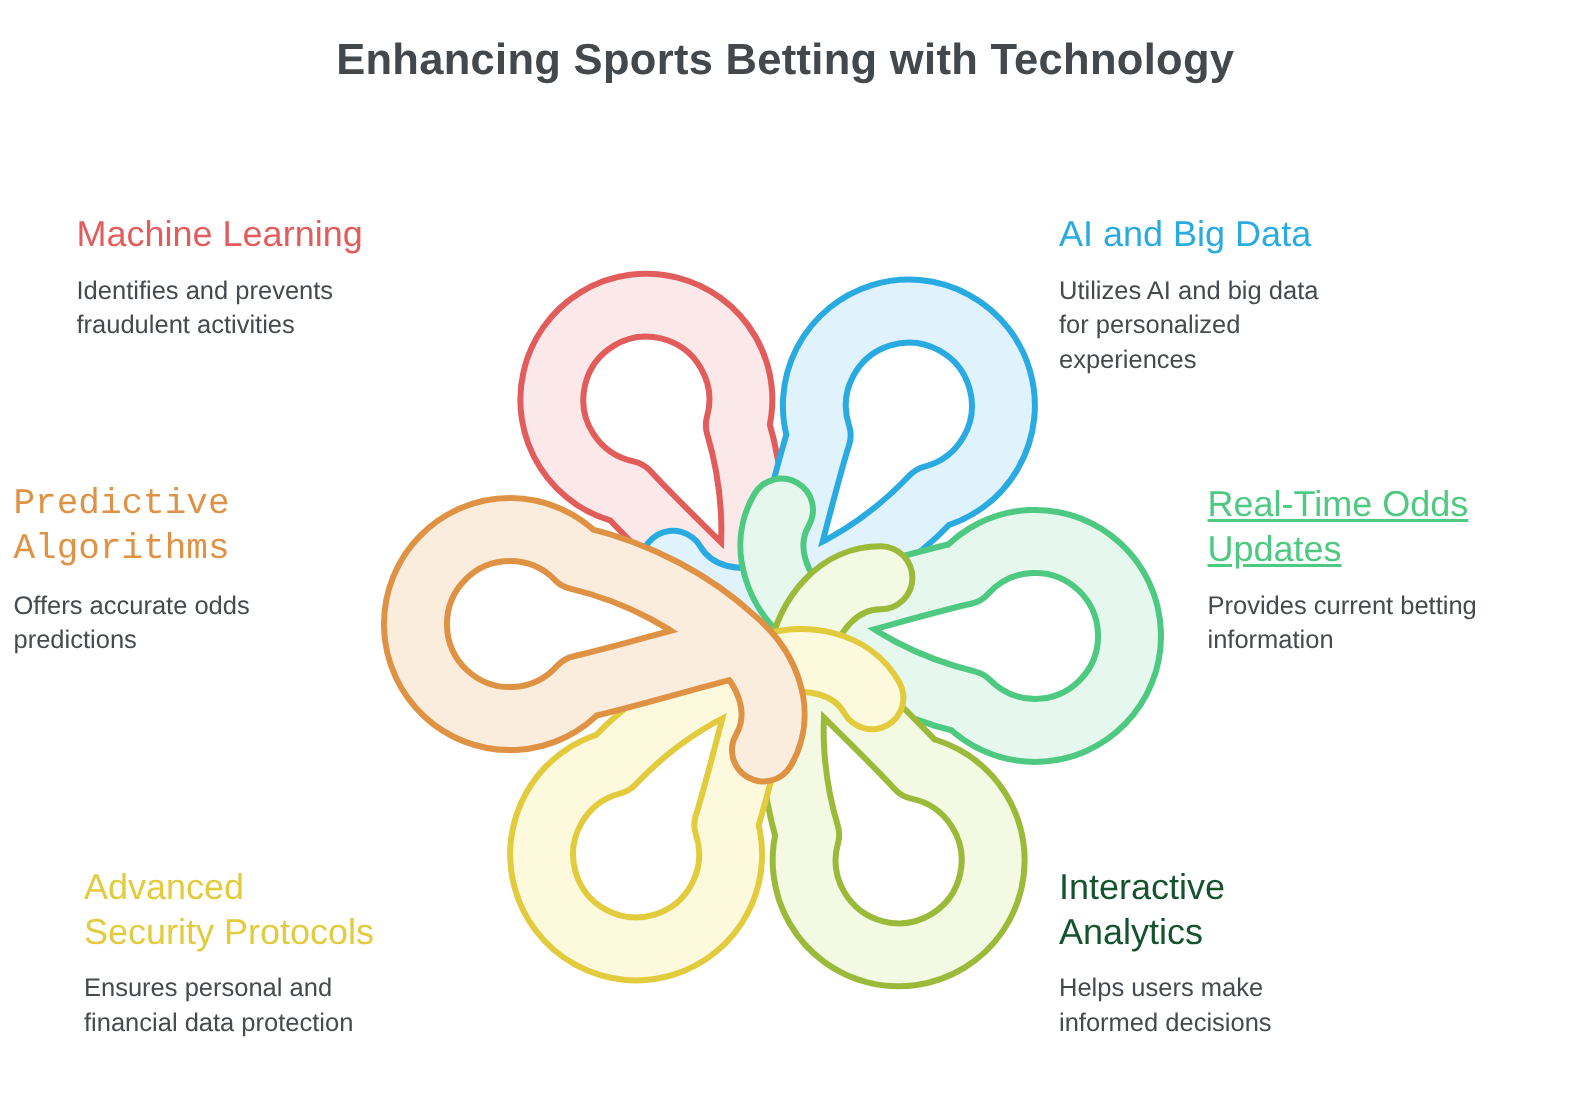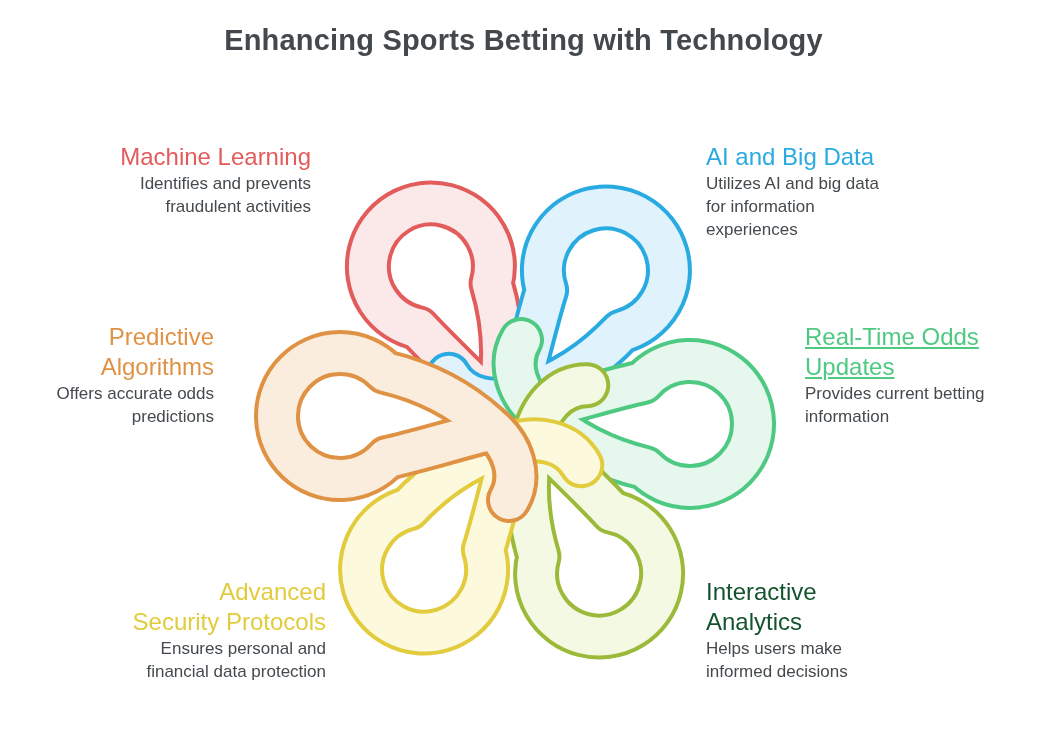--- a/index.html
+++ b/index.html
@@ -14,34 +14,34 @@
   .page-title {
     position: absolute; left: 0; top: 24px; width: 1047px;
     text-align: center;
     font-size: 29px; font-weight: 700; color: #43484c;
     letter-spacing: 0.2px;
   }
 
   .knot-svg { position: absolute; left: 230px; top: 140px; width: 570px; height: 545px; }
 
   .block { position: absolute; }
-  .block.align-right { text-align: right; }
+  .block.align-right { text-align: left; }
   .block.align-left  { text-align: left; }
 
   .block .heading { font-size: 24px; line-height: 30px; font-weight: 400; }
   .block .heading span { display: block; }
-  .block .desc { margin-top: 0; font-size: 17px; line-height: 23px; color: #454a4e; }
+  .block .desc { margin-top: 10px; font-size: 17px; line-height: 23px; color: #454a4e; }
   .block .desc span { display: block; }
 
   .c-red    { color: #e25c5c; }
   .c-blue   { color: #29abe2; }
   .c-green  { color: #4ec981; text-decoration: underline; }
   .c-olive  { color: #14532d; }
   .c-yellow { color: #e2cb3c; }
-  .c-orange { color: #df9243; }
+  .c-orange { color: #df9243; font-family: Liberation Mono, monospace; }
 
   
   .b-ml   { left: 51px;  top: 142px; width: 260px; }
   .b-ai   { left: 706px; top: 142px; width: 230px; }
   .b-pred { left: 9px;   top: 322px; width: 205px; }
   .b-rt   { left: 805px; top: 322px; width: 225px; }
   .b-sec  { left: 56px;  top: 577px; width: 270px; }
   .b-ia   { left: 706px; top: 577px; width: 225px; }
 </style>
 </head>
@@ -92,21 +92,21 @@
       <span>fraudulent activities</span>
     </div>
   </div>
 
   <div class="block align-left b-ai">
     <div class="heading c-blue">
       <span>AI and Big Data</span>
     </div>
     <div class="desc">
       <span>Utilizes AI and big data</span>
-      <span>for information</span>
+      <span>for personalized</span>
       <span>experiences</span>
     </div>
   </div>
 
   <div class="block align-right b-pred">
     <div class="heading c-orange">
       <span>Predictive</span>
       <span>Algorithms</span>
     </div>
     <div class="desc">

